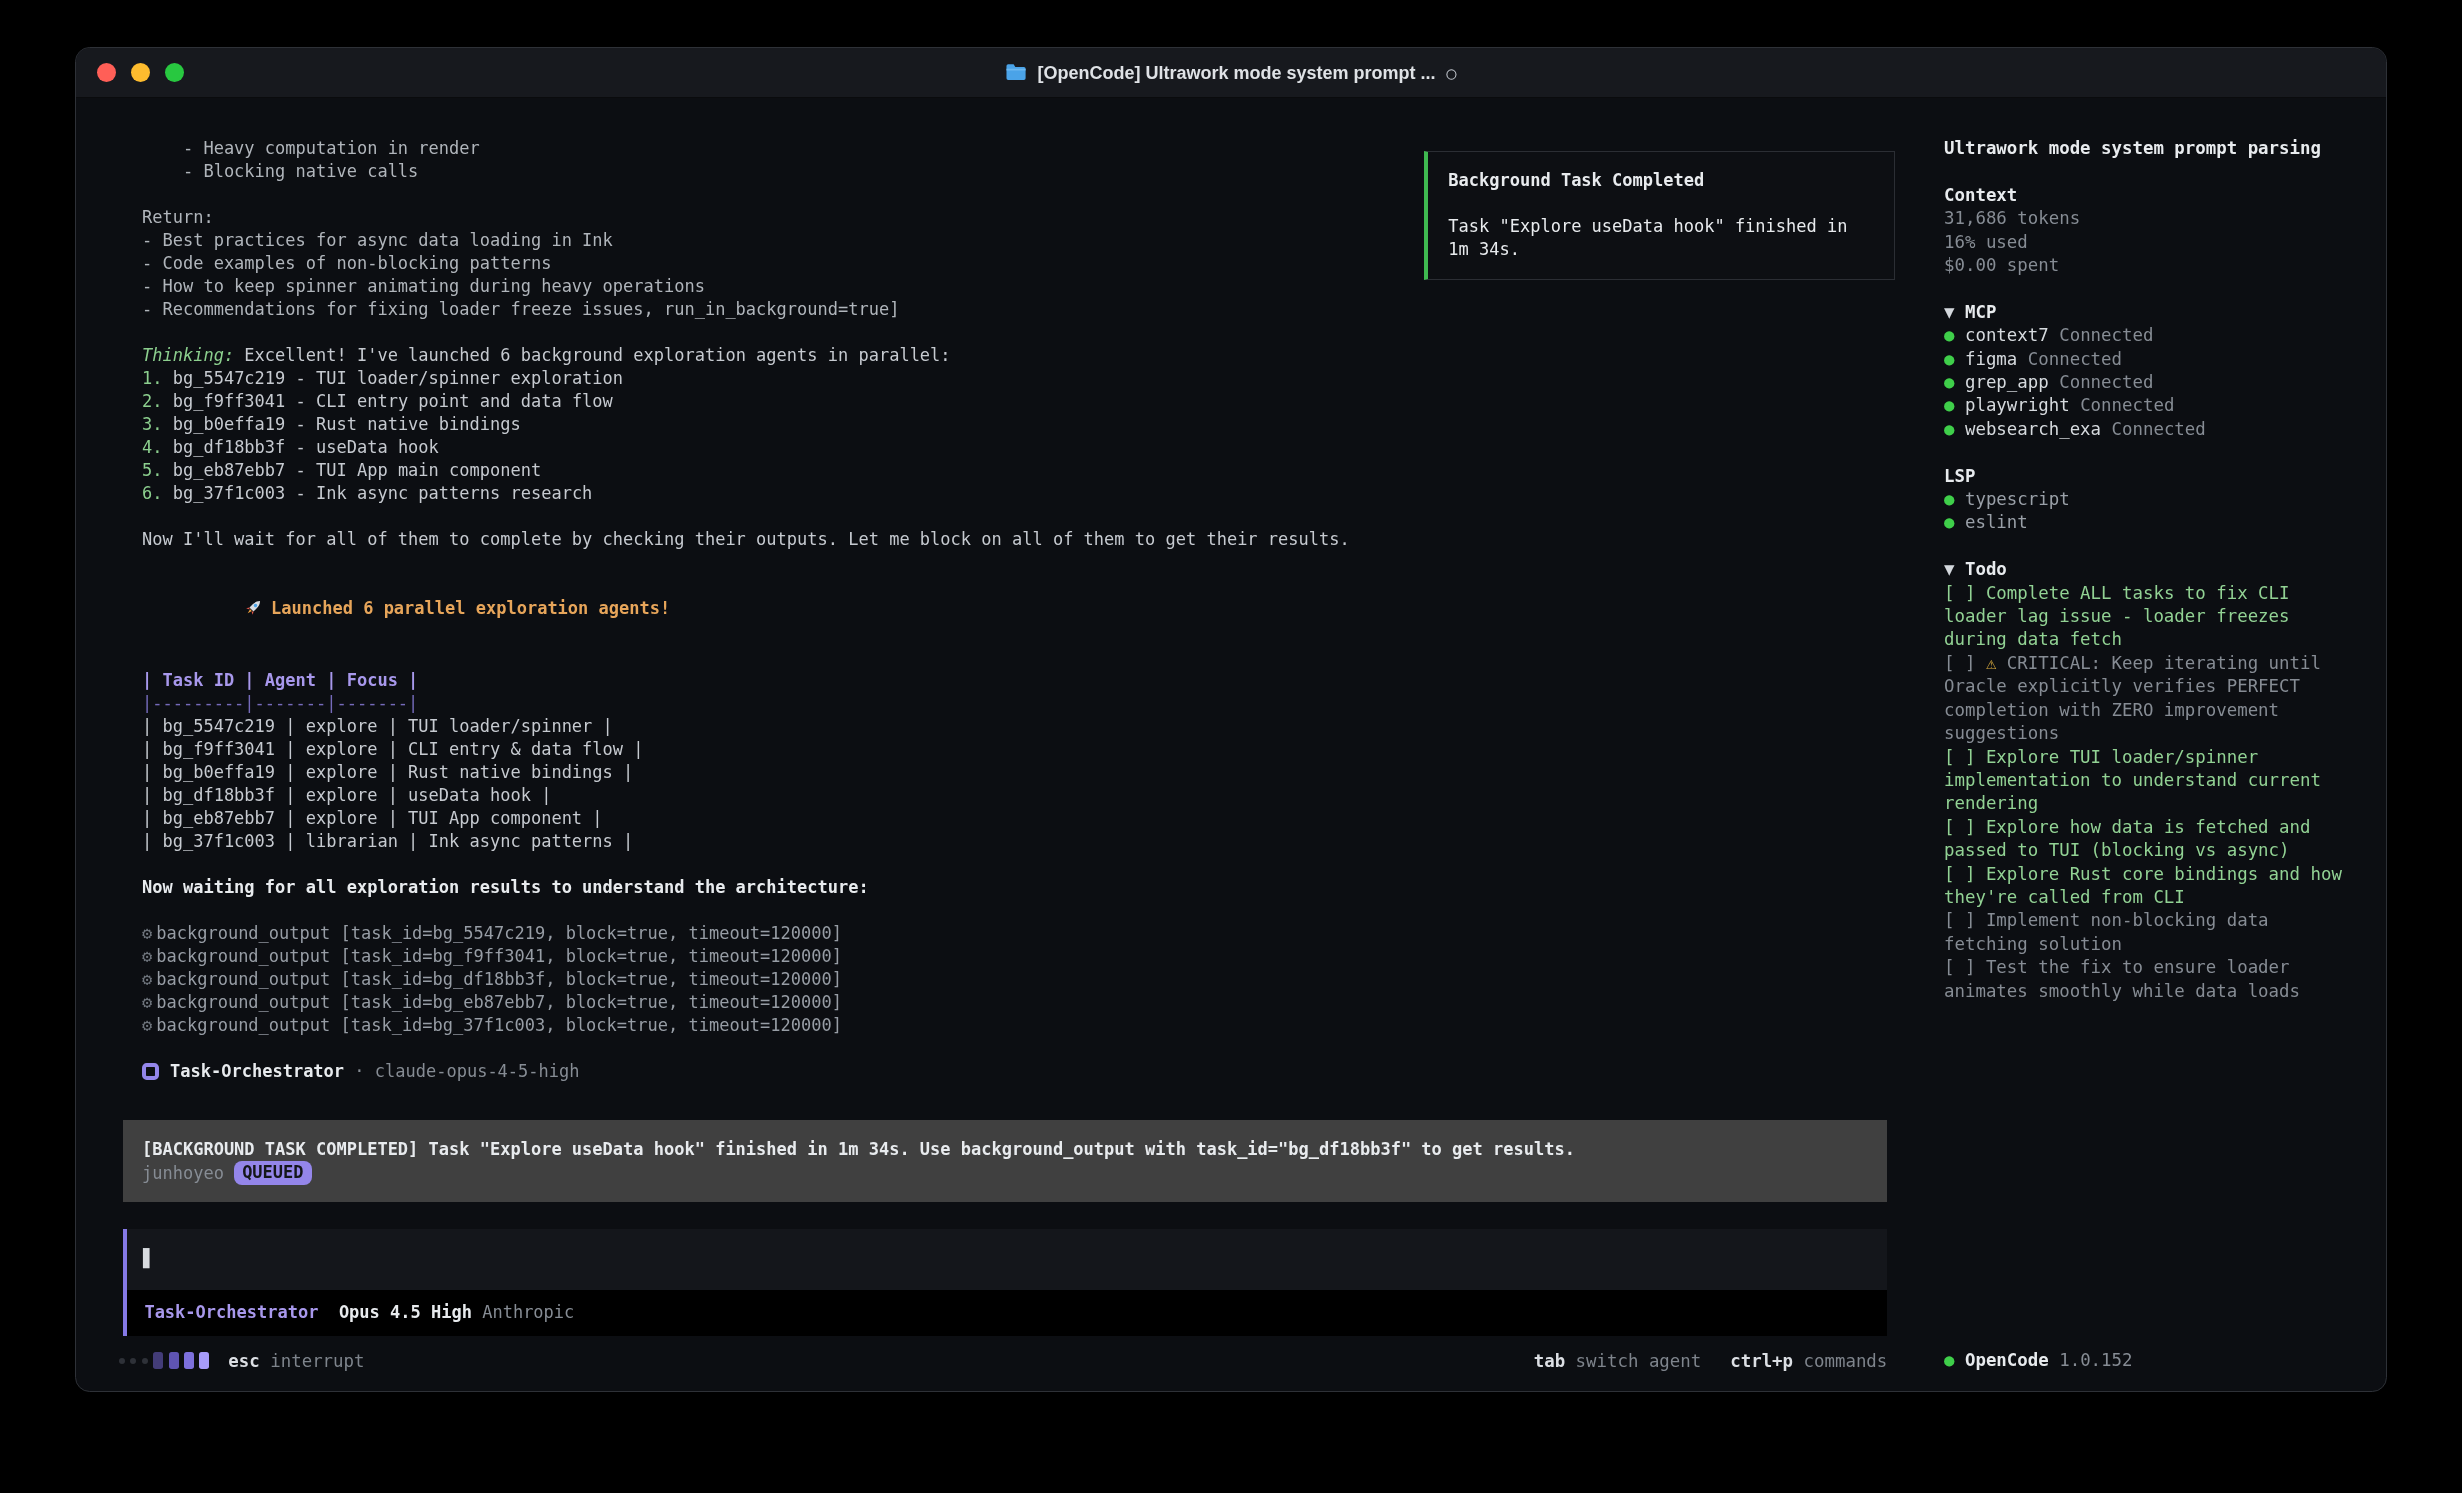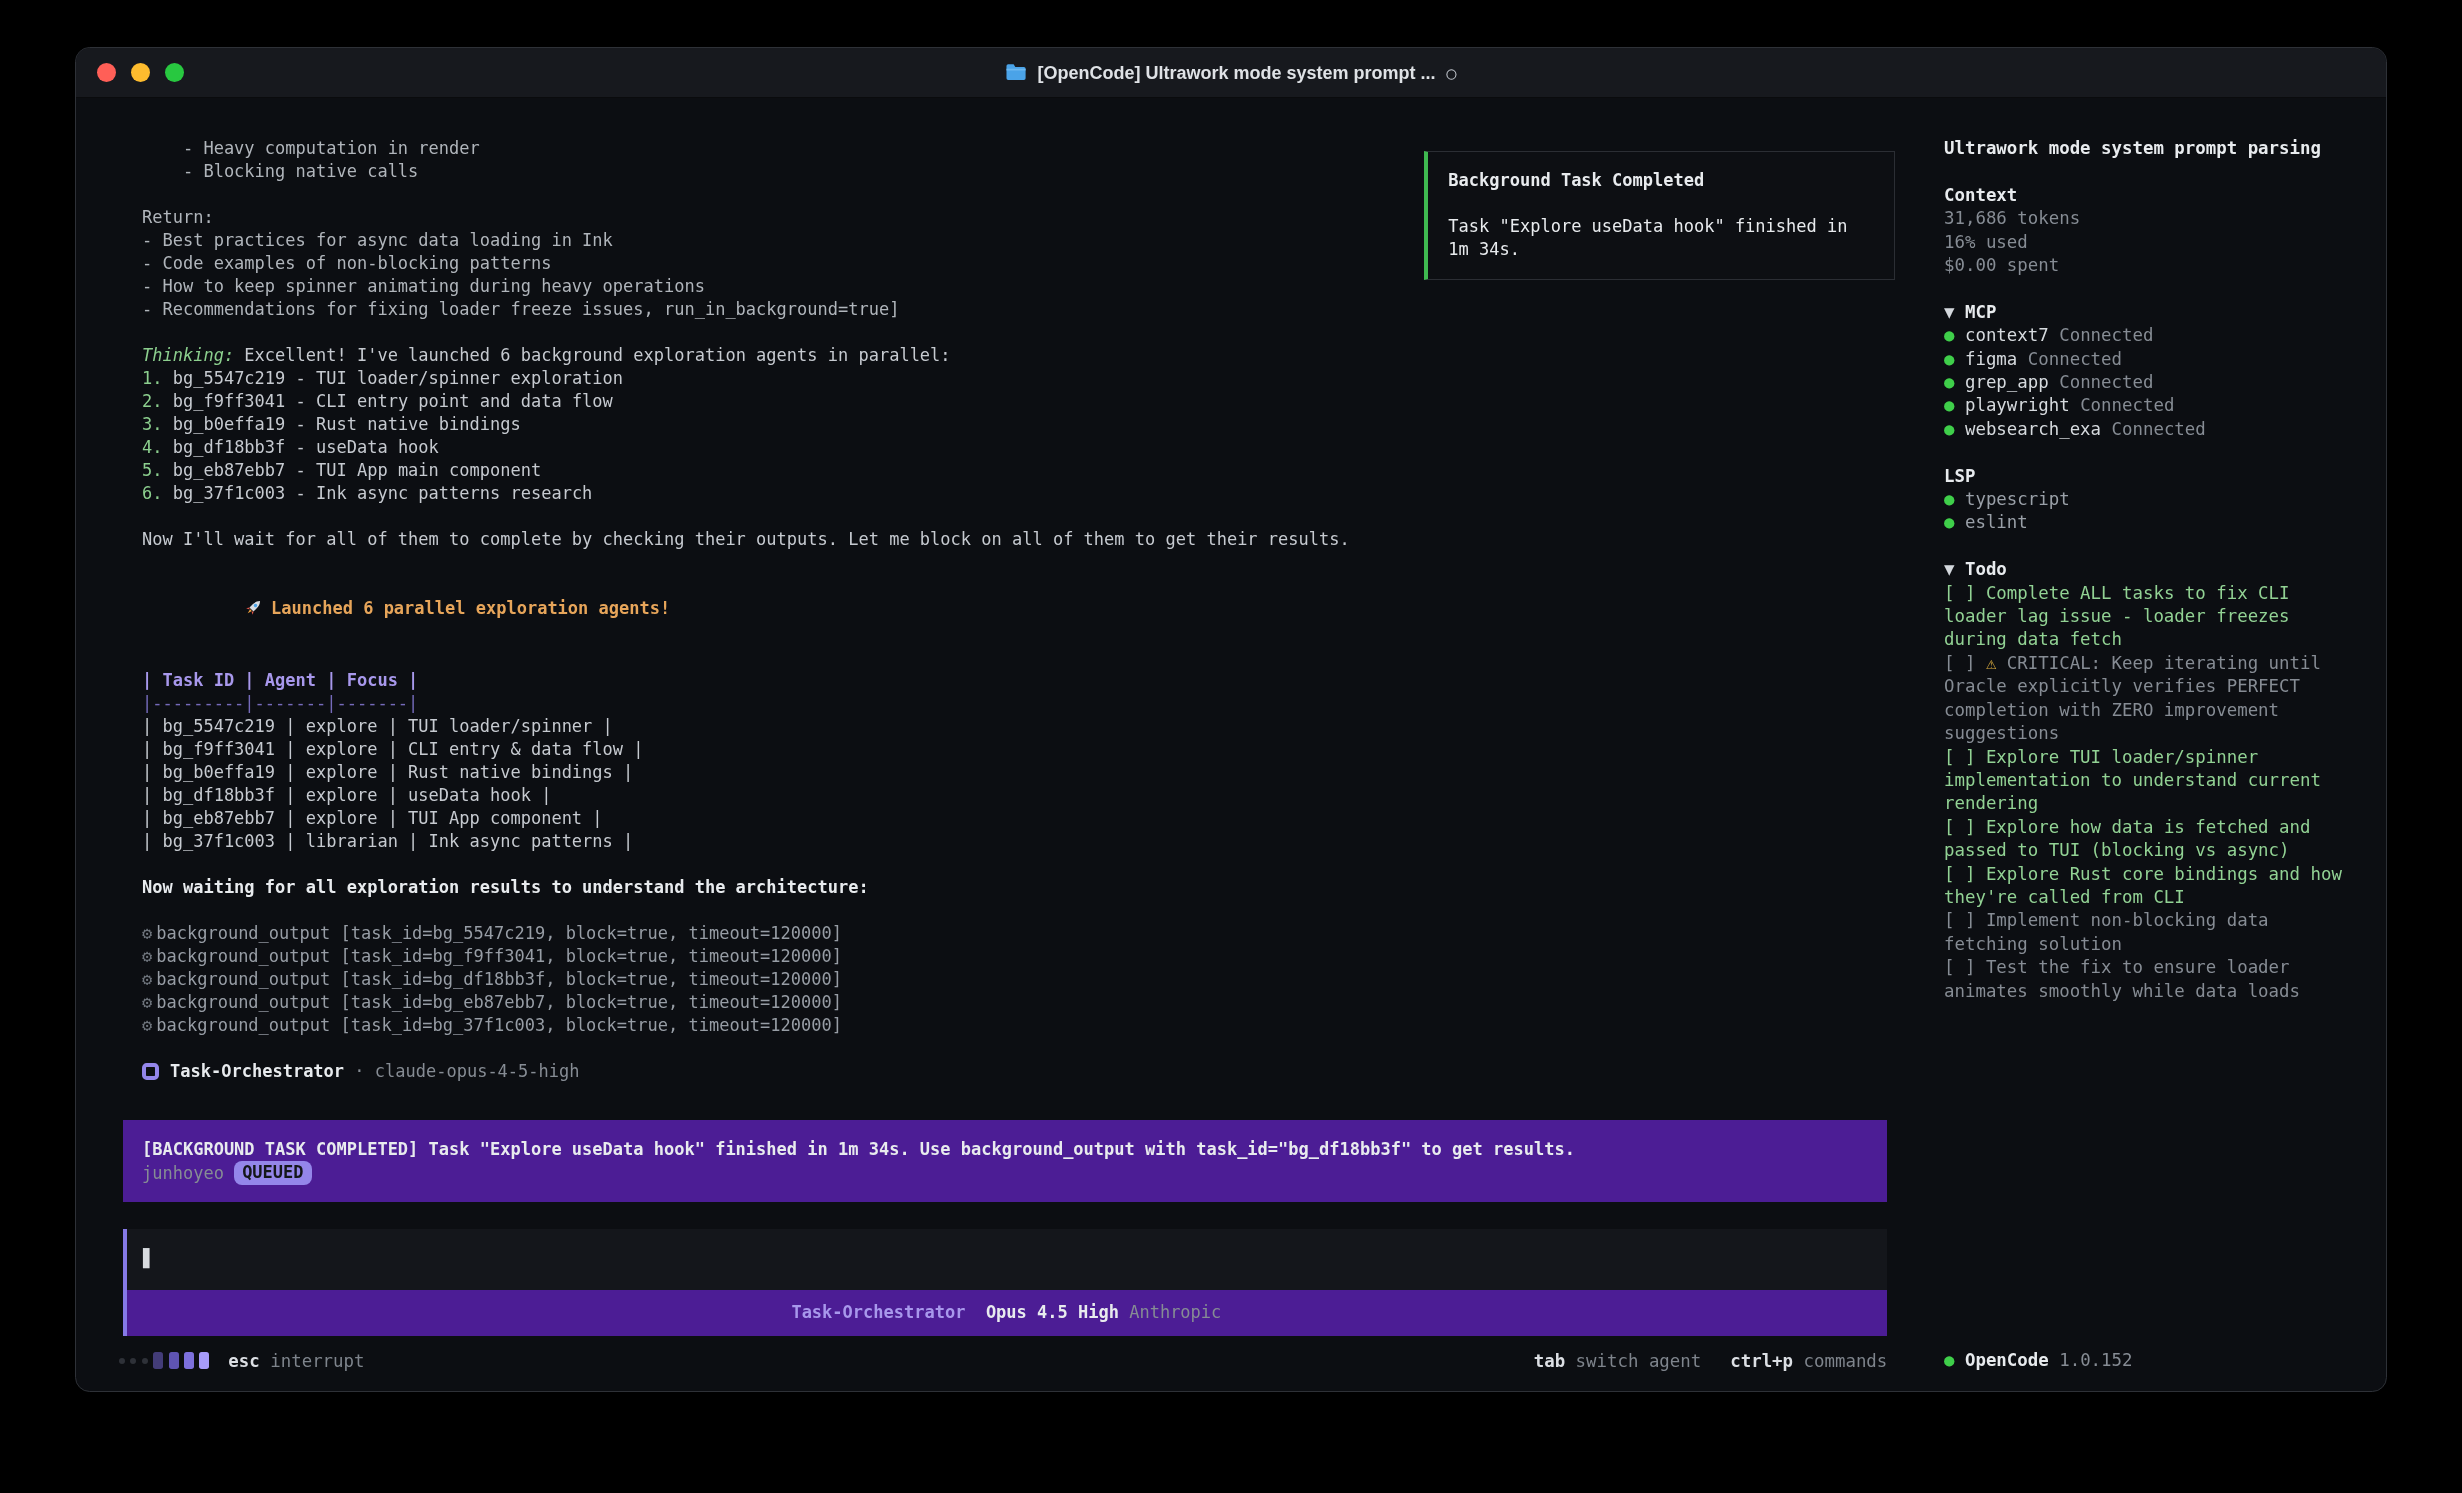--- a/index.html
+++ b/index.html
@@ -62,34 +62,34 @@
   .toast-title { font-weight:bold; margin-bottom:23px; }
   
   .sig { display:flex; align-items:center; margin-bottom:37px; }
   .agent-chip {
     width:17.4px; height:17.4px; border-radius:4.7px; border:4.7px solid #9486ea;
     background:#0c0e12; margin-right:10.7px; flex:0 0 auto;
   }
   .sig .sep { color:#868c94; padding:0 1ch; }
   
   .panel {
-    margin-left:-19px; margin-bottom:27px; background:#4c1d95;
+    margin-left:-19px; margin-bottom:27px; background:#404040;
     padding:17.4px 19px;
   }
   .badge {
     display:inline-block; margin-left:1ch; padding:0.7px 8px; border-radius:8px;
     background:#9486ea; color:#14161a; font-weight:bold;
   }
   .input-panel {
     margin-left:-19px; background:#14161b; border-left:4px solid #8579e6;
     padding:17.4px 19px 0 16px;
   }
   .cursor-block { color:#d8dbdf; }
   .input-footer {
-    margin:20px -19px 0 -16px; padding:10.7px 19px 12px 17.4px; background:#4c1d95;text-align:center;
+    margin:20px -19px 0 -16px; padding:10.7px 19px 12px 17.4px; background:#000000;
   }
   .rocket { display:inline-block; vertical-align:-3.3px; margin-right:6.7px; }
   
   .statusbar {
     flex:0 0 54px; display:flex; align-items:center; padding:0 10.7px 6.7px 43px;
     font-size:17.4px; color:#7e848c;
   }
   .spinner { display:flex; align-items:center; gap:5.4px; margin-right:19px; }
   .spin-dot { width:6px; height:6px; border-radius:50%; background:#2e3138; }
   .spin-blk { width:10px; height:17.4px; border-radius:2.7px; }

